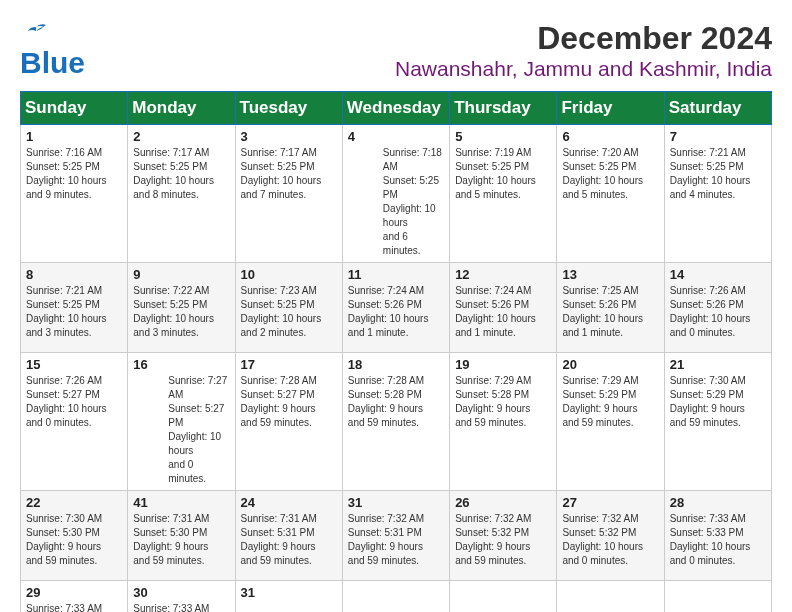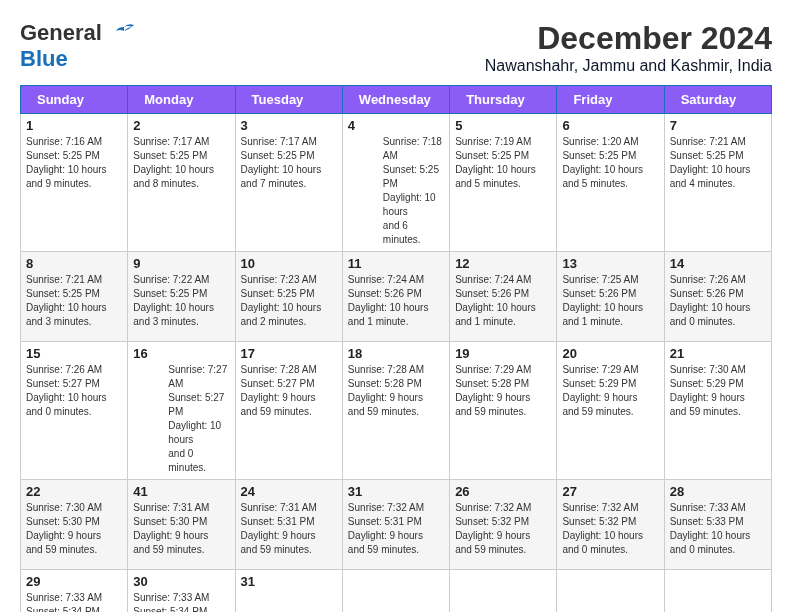--- a/index.html
+++ b/index.html
@@ -28,34 +28,34 @@
     }
     .title-area {
       text-align: right;
     }
     .month-title {
       font-size: 32px;
       font-weight: bold;
       color: #333;
     }
     .location-title {
-      font-size: 16px;
-      color: #0f172a;
+      font-size: 21px;
+      color: #701a75;
     }
     .calendar {
       width: 100%;
       border-collapse: collapse;
       font-size: 11px;
     }
     .calendar th {
-      background: #8b5cf6;
+      background: #15803d;
       color: #fff;
-      padding: 6px 16px;
+      padding: 6px 4px;
       text-align: left;
-      font-size: 13px;
+      font-size: 17px;
       font-weight: bold;
       border: 1px solid #1a6fbb;
     }
     .calendar td {
       border: 1px solid #ccc;
       vertical-align: top;
       padding: 4px 5px;
       height: 90px;
       width: calc(100% / 7);
       background: #fff;
@@ -79,29 +79,28 @@
       background: #fff !important;
     }
   </style>
 </head>
 <body>
 
 <div class="header-area">
   <div class="logo">
     <div class="logo-line1">
       <span style="font-size:22px;font-weight:bold;">
-        <span style="color:#333;">General</span>
         <svg width="28" height="22" viewBox="0 0 28 22" style="vertical-align:middle;margin-left:2px;">
           <path d="M14 4 Q18 0 24 2 Q20 6 14 8 Q18 4 22 4 Q18 2 14 4Z" fill="#1a6fbb"></path>
           <path d="M14 8 Q10 6 6 8 Q8 4 14 4Z" fill="#1a6fbb"></path>
         </svg>
       </span>
     </div>
     <div>
-      <span style="font-size:22px;font-weight:bold;color:#1a6fbb;text-align:right;">Blue</span>
+      <span style="font-size:30px;font-weight:bold;color:#1a6fbb;text-align:right;">Blue</span>
     </div>
   </div>
   <div class="title-area">
     <div class="month-title">December 2024</div>
     <div class="location-title">Nawanshahr, Jammu and Kashmir, India</div>
   </div>
 </div>
 
 <table class="calendar">
   <thead>
@@ -147,21 +146,21 @@
         </td>
         <td>
           <span class="day-num">5</span>
           <div class="day-info" style="white-space: pre-line;">Sunrise: 7:19 AM
 Sunset: 5:25 PM
 Daylight: 10 hours
 and 5 minutes.</div>
         </td>
         <td>
           <span class="day-num">6</span>
-          <div class="day-info" style="white-space: pre-line;">Sunrise: 1:20 AM
+          <div class="day-info" style="white-space: pre-line;">Sunrise: 7:20 AM
 Sunset: 5:25 PM
 Daylight: 10 hours
 and 5 minutes.</div>
         </td>
         <td>
           <span class="day-num">7</span>
           <div class="day-info" style="white-space: pre-line;">Sunrise: 7:21 AM
 Sunset: 5:25 PM
 Daylight: 10 hours
 and 4 minutes.</div>

